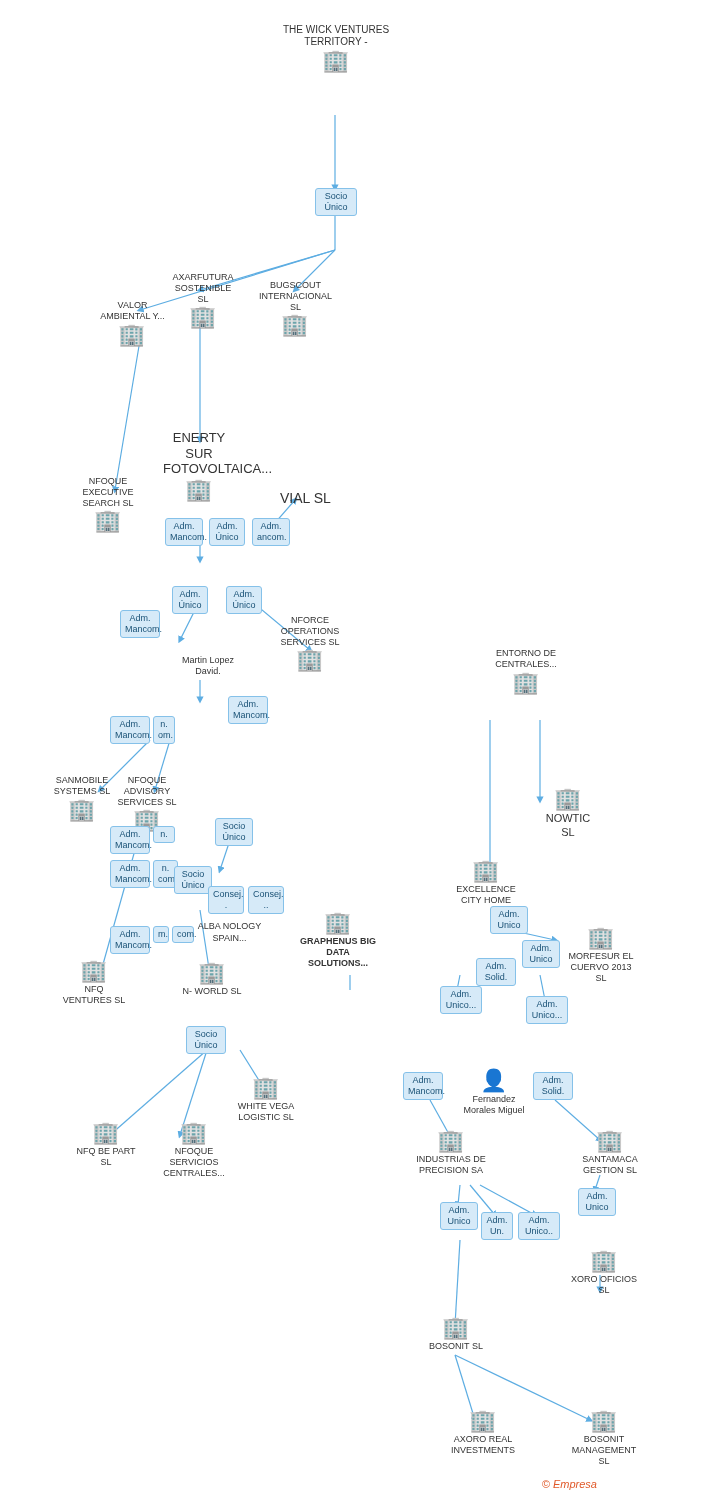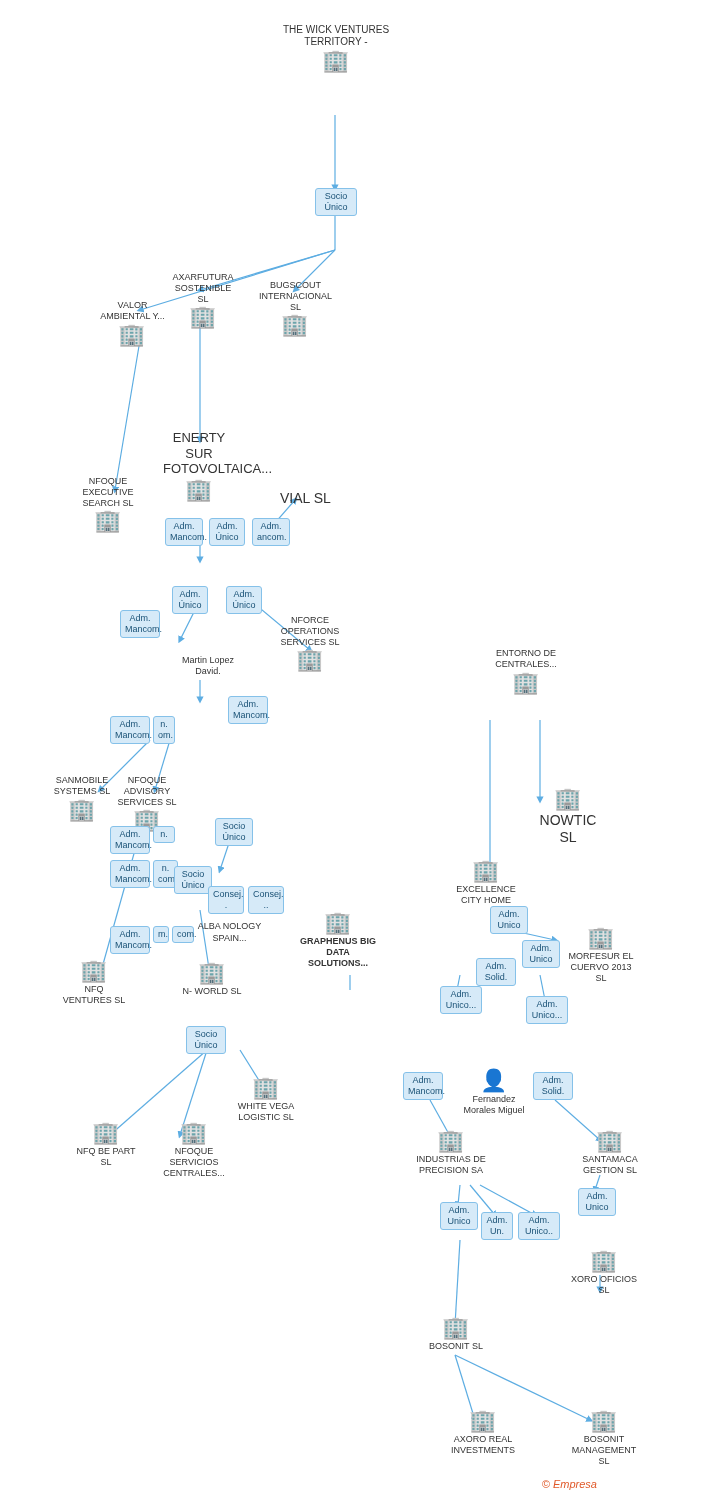--- a/index.html
+++ b/index.html
@@ -243,21 +243,21 @@
     <div style="font-size:9px;">WHITE VEGA LOGISTIC SL</div>
   </div>
 
   <div class="node-label" style="left:490px;top:648px;width:72px;">
     <div style="font-size:9px;">ENTORNO DE CENTRALES...</div>
     <span class="building-icon">🏢</span>
   </div>
 
   <div class="node-label" style="left:538px;top:786px;width:60px;">
     <span class="building-icon">🏢</span>
-    <div style="font-size:14px;">NOWTIC SL</div>
+    <div style="font-size:11px;">NOWTIC SL</div>
   </div>
 
   <div class="node-label" style="left:450px;top:858px;width:72px;">
     <span class="building-icon">🏢</span>
     <div style="font-size:9px;">EXCELLENCE CITY HOME</div>
   </div>
 
   <div class="role-badge" style="left:490px;top:906px;width:38px;">Adm.<br>Unico</div>
   <div class="role-badge" style="left:522px;top:940px;width:38px;">Adm.<br>Unico</div>
 

